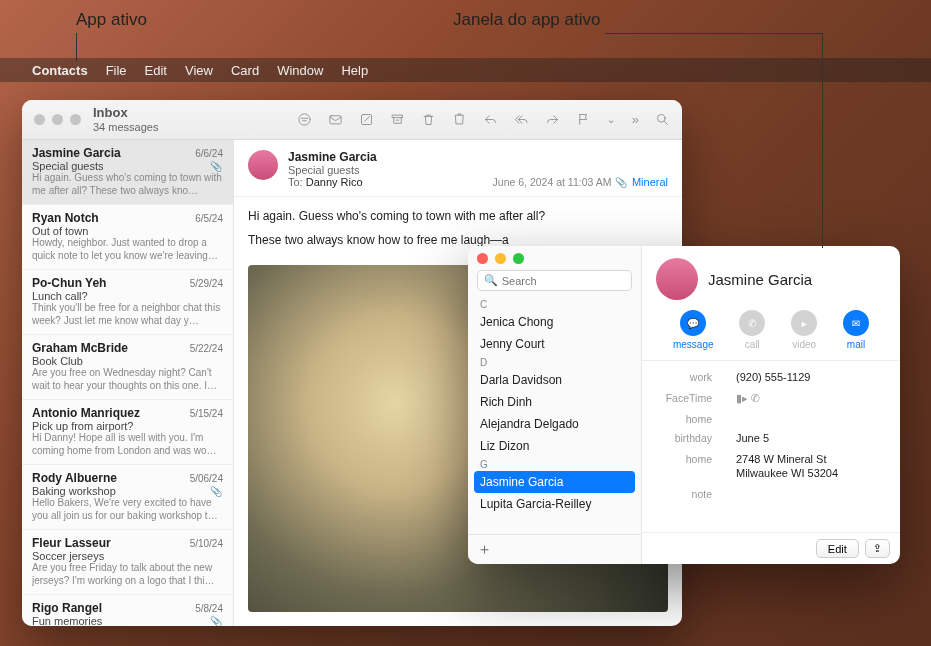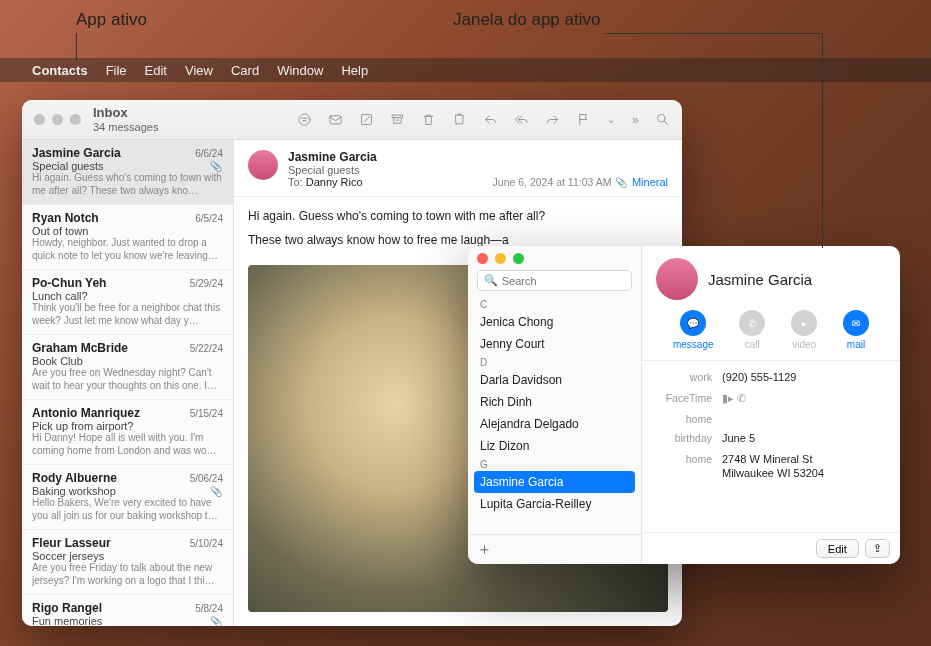--- a/index.html
+++ b/index.html
@@ -65,21 +65,21 @@
 .c-detail { flex: 1; display: flex; flex-direction: column; }
 .c-dhdr { padding: 12px 14px 6px; display: flex; gap: 10px; align-items: center; }
 .c-avatar { width: 42px; height: 42px; border-radius: 50%; background: linear-gradient(#e77aa0,#c94d78); }
 .c-name { font-size: 15px; font-weight: 500; color: #222; }
 .c-actions { display: flex; justify-content: space-around; padding: 4px 18px 10px; border-bottom: 1px solid #eee; }
 .c-act { display:flex; flex-direction:column; align-items:center; gap:3px; font-size:10px; color:#0a7aff; }
 .c-act.disabled { color:#b8b8b8; }
 .c-act .circ { width: 26px; height: 26px; border-radius: 50%; display: flex; align-items: center; justify-content: center; color:#fff; }
 .c-act .circ.blue { background:#0a7aff; } .c-act .circ.gray { background:#d2d2d2; }
 .c-fields { flex:1; padding: 6px 0; font-size: 11px; overflow-y:auto;}
-.c-field { display: flex; padding: 3px 14px; gap: 10px; }
+.c-field { display: flex; padding: 3px 14px; gap: 24px; }
 .c-field .lbl { width: 56px; text-align: right; color: #9a9a9a; font-size:10.5px; padding-top:1px;}
 .c-field .val { flex: 1; color: #222; line-height:1.35; }
 .c-ftr { border-top: 1px solid #eee; padding: 6px 10px; display: flex; gap: 6px; justify-content: flex-end; }
 .c-btn { font-size: 11px; padding: 2px 11px; border: 1px solid #ccc; border-radius: 5px; background: linear-gradient(#fff,#f2f2f2); cursor:pointer; }
 
 .ico { width:15px; height:15px; stroke:#8e8e8e; stroke-width:1.4; fill:none; stroke-linecap:round; stroke-linejoin:round; }
 </style>
 </head>
 <body>
 
@@ -330,19 +330,23 @@
         </div>
         <div class="c-field">
           <div class="lbl">birthday</div>
           <div class="val" style="white-space: pre-line;">June 5</div>
         </div>
         <div class="c-field">
           <div class="lbl">home</div>
           <div class="val" style="white-space: pre-line;">2748 W Mineral St
 Milwaukee WI 53204</div>
         </div>
+        <div class="c-field">
+          <div class="lbl">note</div>
+          <div class="val" style="white-space: pre-line;"></div>
+        </div>
       </div>
     <div class="c-ftr">
       <button class="c-btn">Edit</button>
       <button class="c-btn" style="padding:2px 7px">⇪</button>
     </div>
   </div>
 </div>
 
 </body></html>

